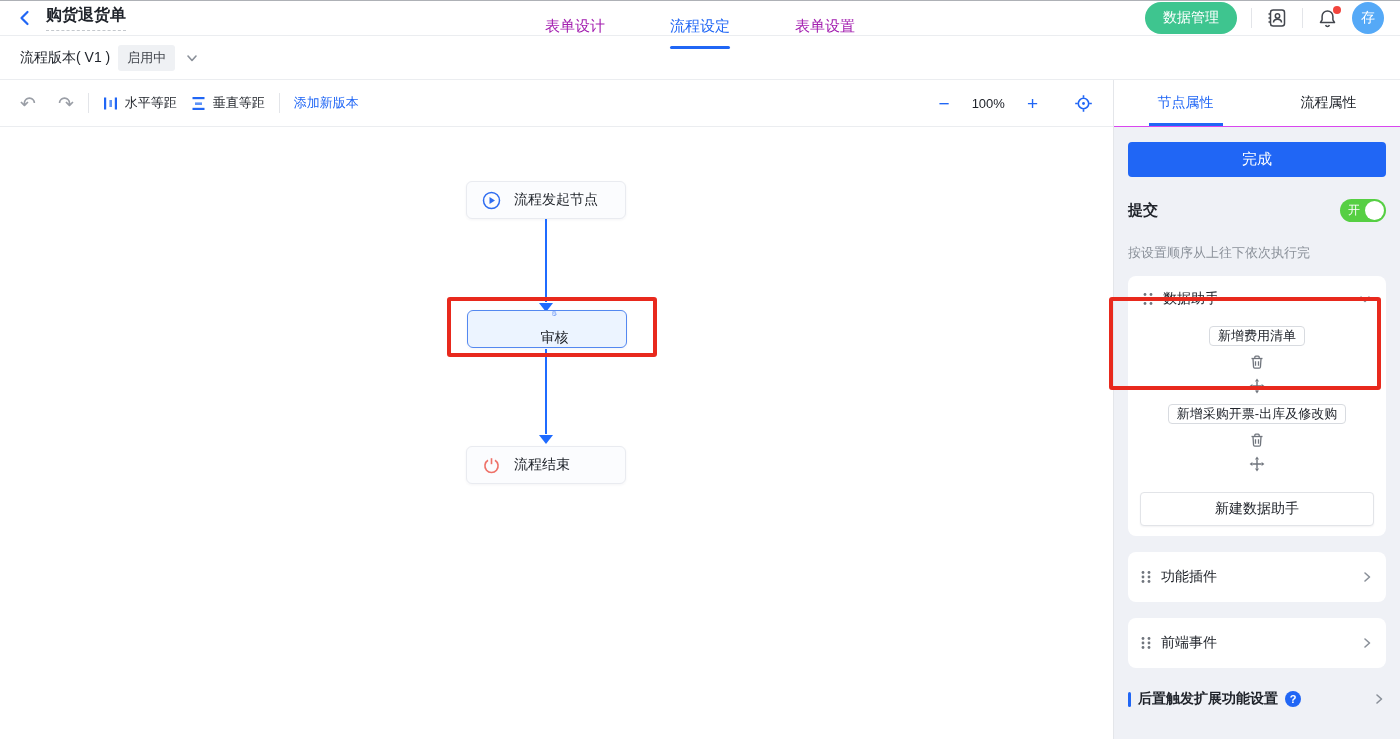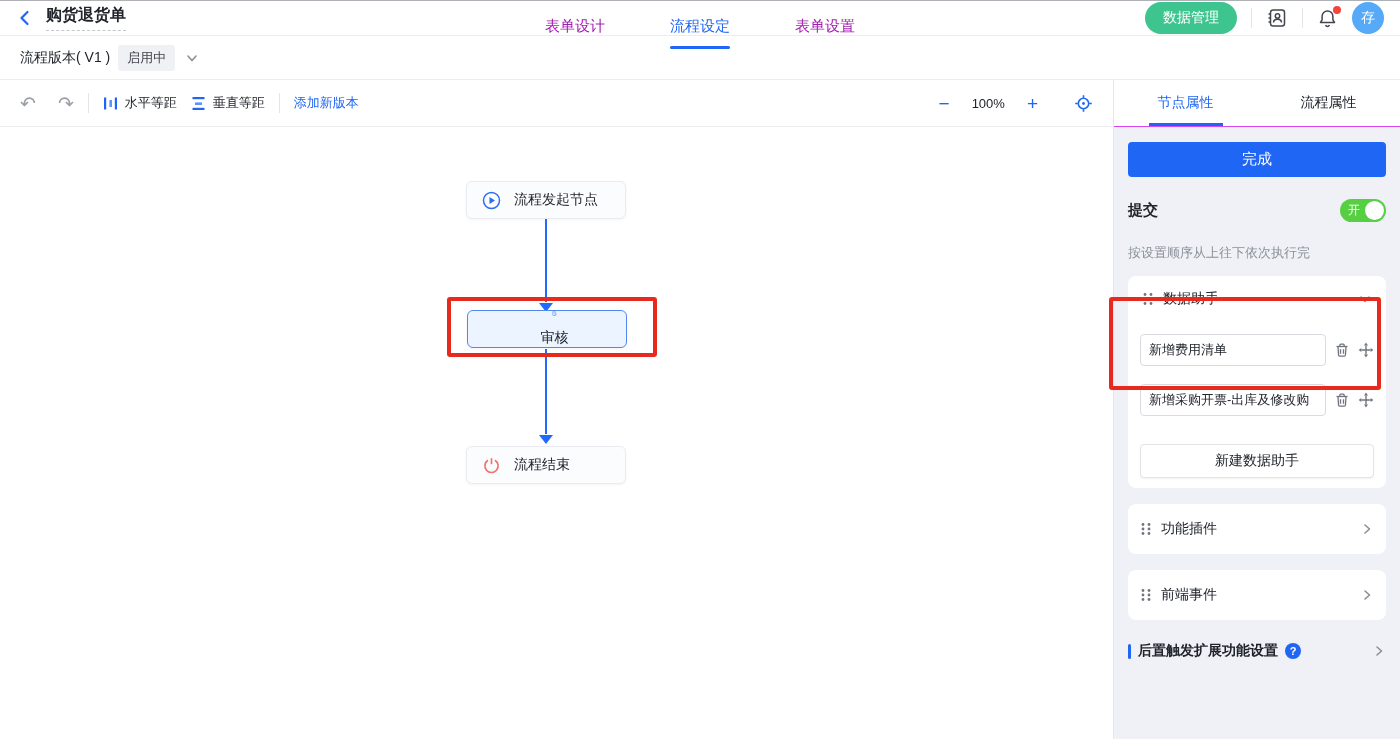--- a/index.html
+++ b/index.html
@@ -61,21 +61,21 @@
   .submit-label{ font-size:15px; font-weight:bold; }
   .toggle{ width:46px; height:23px; border-radius:12px; background:#56cf43; position:relative; cursor:pointer; display:flex; align-items:center; }
   .toggle .t-txt{ color:#fff; font-size:12px; margin-left:8px; }
   .toggle .knob{ position:absolute; right:2px; top:2px; width:19px; height:19px; border-radius:50%; background:#fff; }
   .hint{ font-size:13px; color:#8a9099; margin-top:22px; }
   .card{ background:#fff; border-radius:8px; margin-top:14px; padding:10px 12px; }
   .card-head{ display:flex; align-items:center; gap:9px; padding:4px 2px 8px 2px; }
   .card-head .lbl{ font-size:14px; flex:1; }
   .sec-card{ background:#fff; border-radius:8px; margin-top:16px; padding:16px 12px; display:flex; align-items:center; gap:9px; cursor:pointer; }
   .sec-card .lbl{ font-size:14px; flex:1; }
-  .da-item{ display:flex; align-items:center; gap:8px; margin:18px 0; }
+  .da-item{ display:flex; align-items:center; gap:8px; margin:10px 0;flex-direction:column; }
   .da-box{ flex:1; border:1px solid #d8dbe0; border-radius:4px; background:#fff; height:32px; display:flex; align-items:center; padding:0 8px; font-size:13px; white-space:nowrap; overflow:hidden; cursor:pointer; }
   .btn-light{ width:calc(100% - 0px); margin-top:10px; background:#fff; border:1px solid #e2e4e8; border-radius:4px; padding:7px 0; font-size:14px; color:#20242b; cursor:pointer; font-family:inherit; box-shadow:0 1px 2px rgba(30,40,70,.06); }
   .post-row{ display:flex; align-items:center; margin-top:22px; gap:7px; }
   .post-bar{ width:3px; height:15px; background:#2066f5; border-radius:2px; }
   .post-lbl{ font-size:14px; font-weight:bold; }
   .q-ic{ width:16px; height:16px; border-radius:50%; background:#2066f5; color:#fff; font-size:11px; font-weight:bold; display:flex; align-items:center; justify-content:center; cursor:pointer; }
   .post-chevron{ margin-left:auto; }
   svg{ display:block; }
 </style>
 </head>

